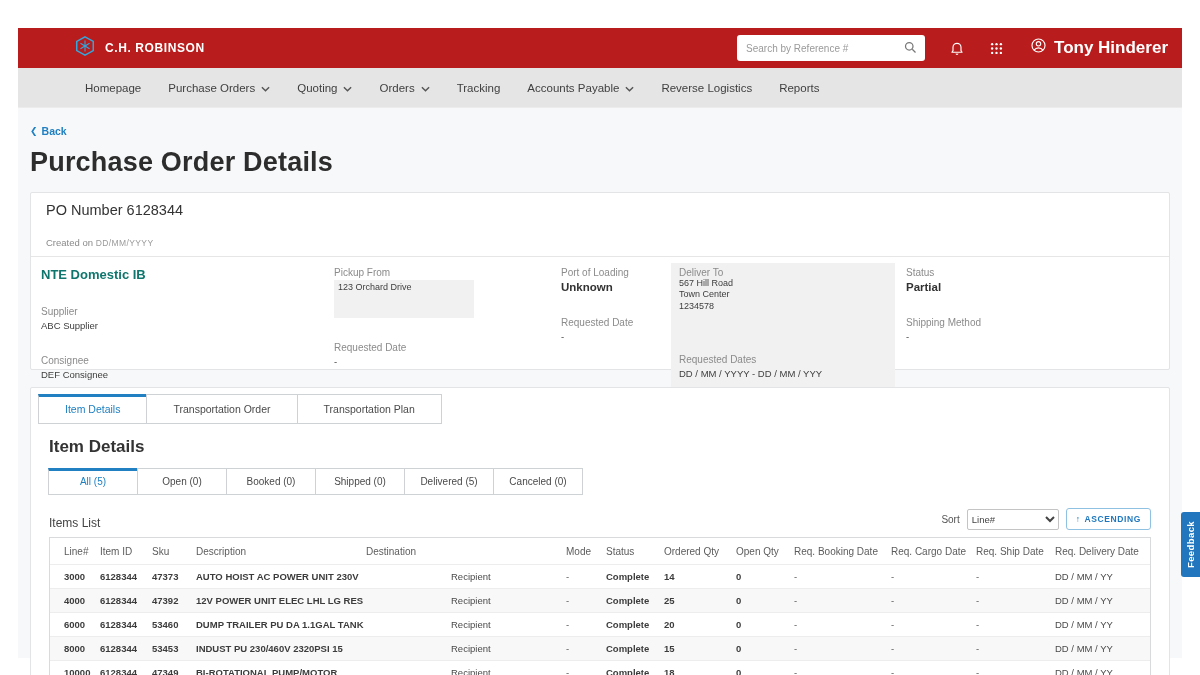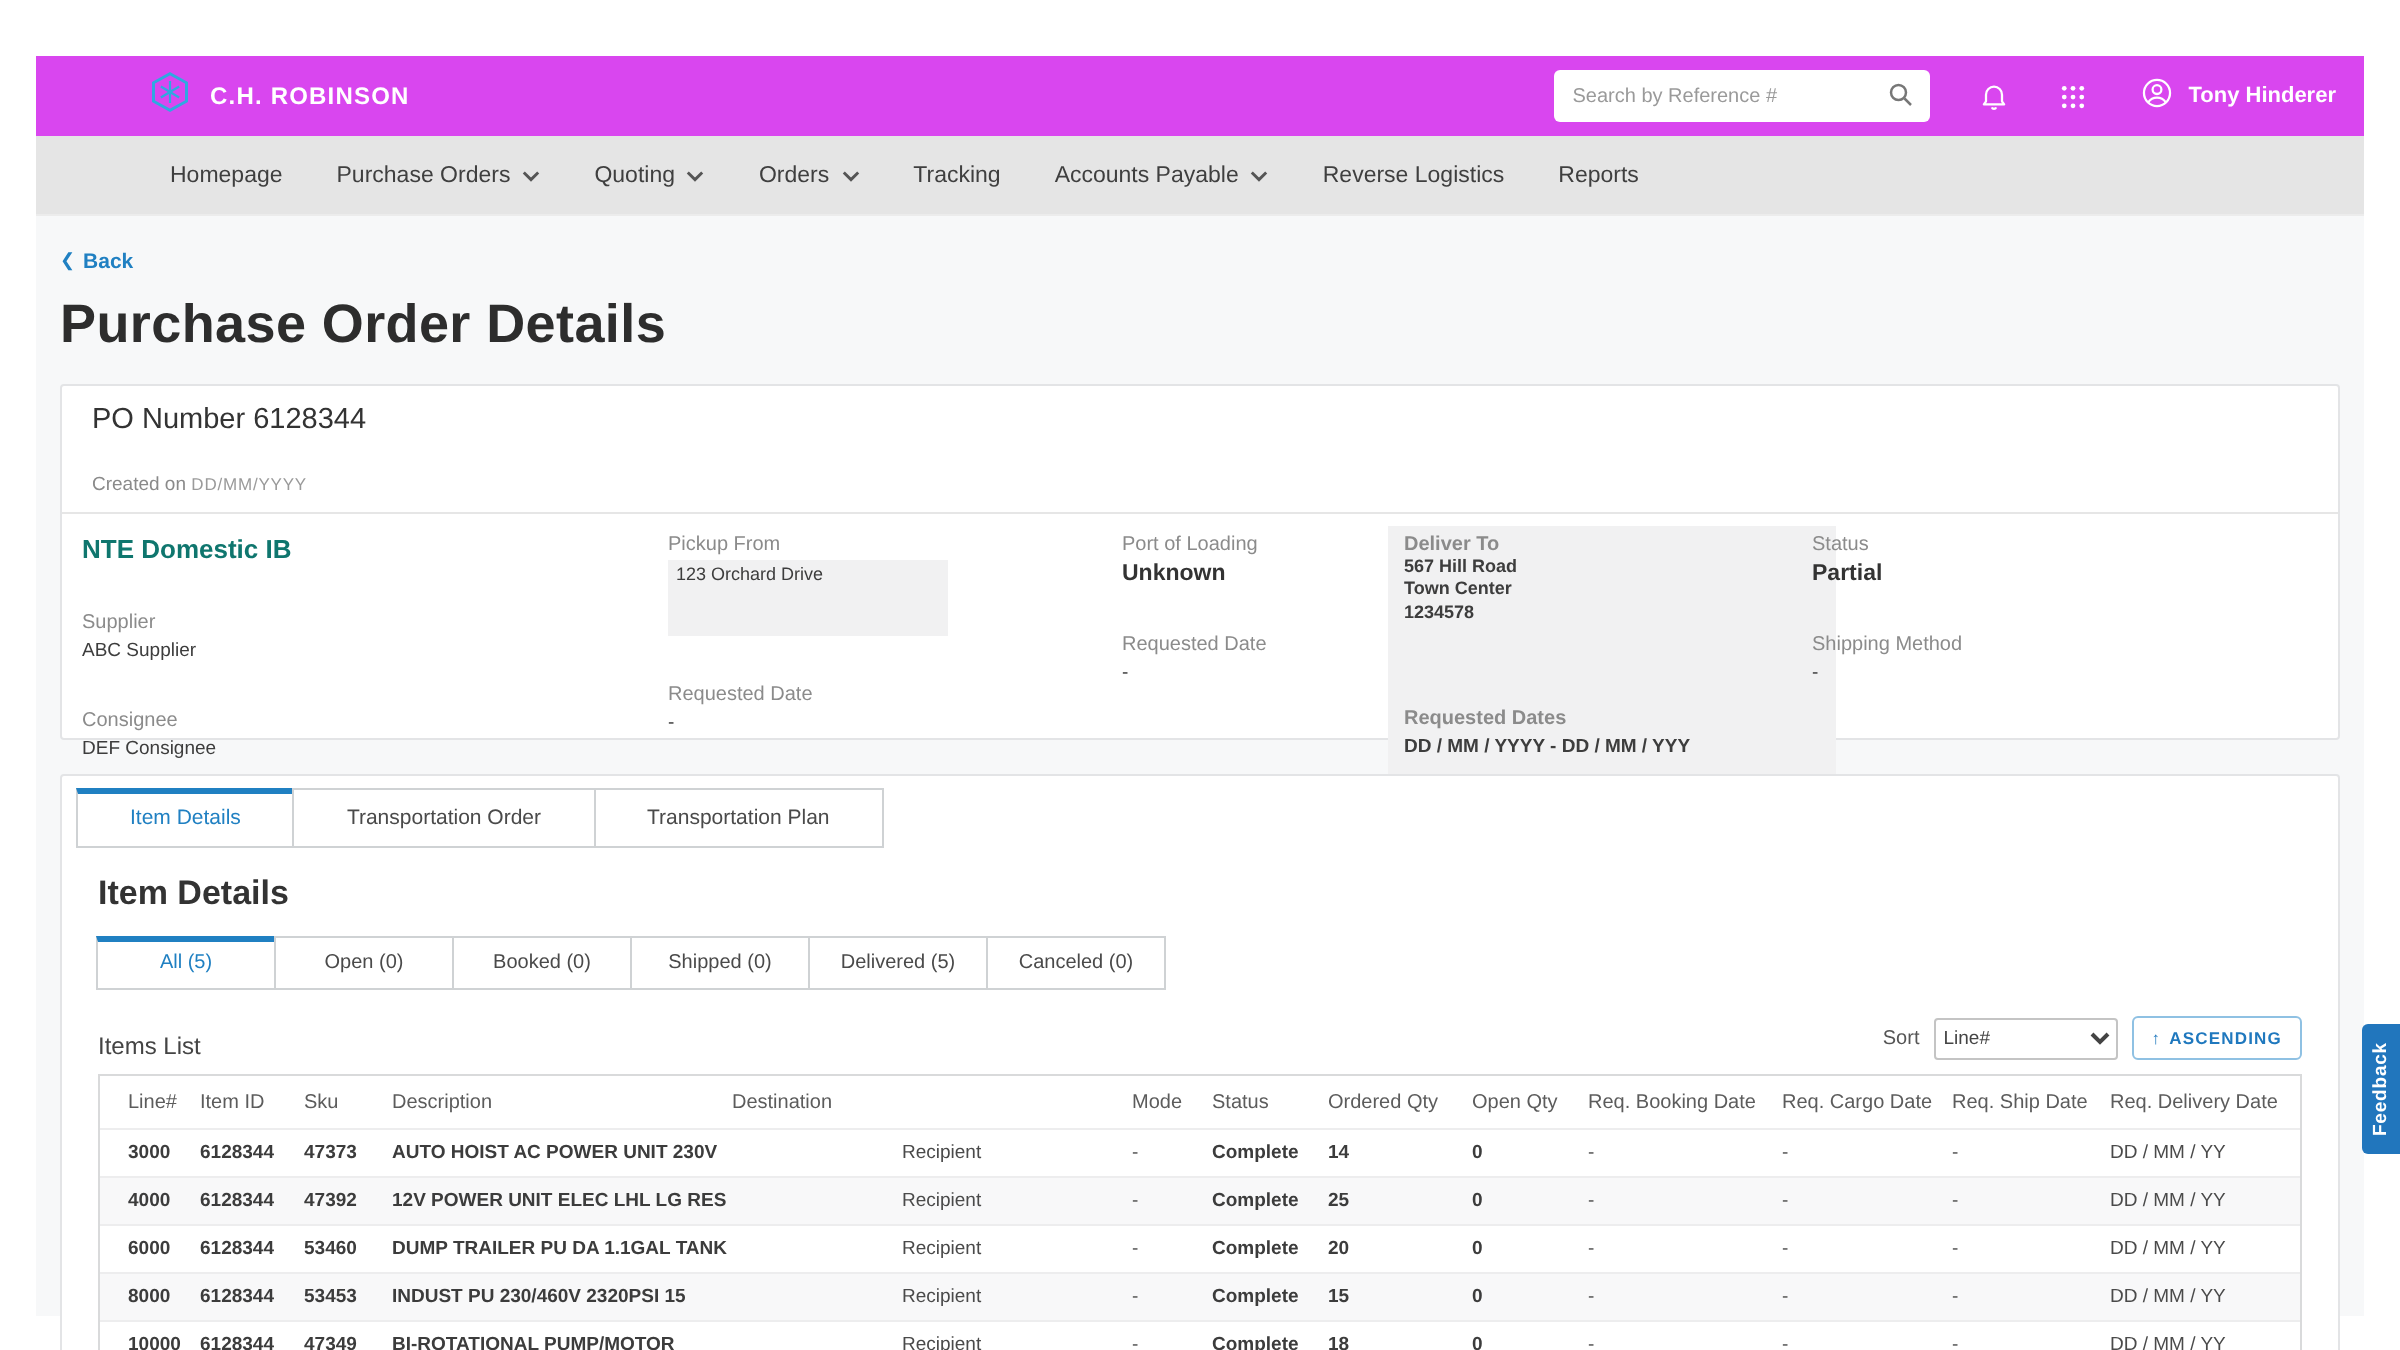--- a/index.html
+++ b/index.html
@@ -1,33 +1,33 @@
 <!DOCTYPE html>
 <html><head>
 <meta charset="utf-8">
 <style>
   * { margin:0; padding:0; box-sizing:border-box; }
   html,body { width:1200px; height:675px; background:#ffffff; overflow:hidden;
               font-family:"Liberation Sans","DejaVu Sans",sans-serif; color:#3a3a3a; }
   .app { position:absolute; left:18px; top:28px; width:1164px; }
 
   
-  .topbar { height:40px; background:#d946ef; display:flex; align-items:center; padding:0 14px 0 56px; }
+  .topbar { height:40px; background:#b91c1c; display:flex; align-items:center; padding:0 14px 0 56px; }
   .brand { display:flex; align-items:center; gap:9px; }
   .brand-text { color:#fff; font-size:12px; font-weight:bold; letter-spacing:.6px; }
   .topbar-spacer { flex:1; }
   .search-box { position:relative; width:188px; }
   .search-box input { width:188px; height:26px; border:none; border-radius:3px; background:#fff;
     font-size:10px; color:#444; padding:0 28px 0 9px; outline:none;
     font-family:"Liberation Sans",sans-serif; }
   .search-box input::placeholder { color:#9a9a9a; }
   .search-ico { position:absolute; right:7px; top:5px; }
   .top-ico { margin-left:24px; display:flex; align-items:center; cursor:pointer; }
   .user { display:flex; align-items:center; gap:7px; margin-left:26px; color:#fff;
-          font-size:11px; font-weight:bold; }
+          font-size:17px; font-weight:bold; }
 
   
   .navmenu { height:40px; background:#e5e5e5; display:flex; align-items:center; gap:27px;
              padding:0 14px 0 67px; border-bottom:1px solid #ececec; }
   .nav-item { display:flex; align-items:center; gap:6px; font-size:11.5px; color:#3f3f3f; cursor:pointer; }
 
   
   .content { background:#f7f8f9; height:550px; padding:12px 12px 0; }
   .back { display:inline-flex; align-items:center; gap:4px; color:#2080C2; font-size:10.5px;
           font-weight:bold; cursor:pointer; }
@@ -39,21 +39,21 @@
   
   .po-head { padding:9px 15px 8px; border-bottom:1px solid #e6e6e6; }
   .po-number { font-size:14.5px; color:#333; }
   .po-created { font-size:9.5px; color:#8a8a8a; margin-top:19px; }
   .po-created .val { font-size:8.5px; letter-spacing:.4px; color:#9a9a9a; }
   .po-details { position:relative; height:112px; }
   .col { position:absolute; top:10px; }
   .col1 { left:10px;  width:280px; }
   .col2 { left:303px; width:215px; }
   .col3 { left:530px; width:135px; }
-  .col4 { left:663px; width:224px; top:6px; background:#f1f1f2; padding:4px 8px 8px; min-height:84px;font-weight:bold; }
+  .col4 { left:640px; width:224px; top:6px; background:#f1f1f2; padding:4px 8px 8px; min-height:84px; }
   .col5 { left:875px; width:200px; }
   .order-type { font-size:13px; font-weight:bold; color:#0f766e; margin-bottom:10px; }
   .f-label { font-size:10px; color:#8b8b8b; margin-top:24px; }
   .f-label:first-child { margin-top:0; }
   .f-value { font-size:9.5px; color:#3d3d3d; margin-top:3px; }
   .f-value.bold { font-size:11.5px; font-weight:bold; color:#333; }
   .pickup-box { background:#f1f1f2; width:140px; min-height:38px; padding:2px 4px; margin-top:2px; }
   .addr-line { font-size:9px; color:#3d3d3d; line-height:1.25; }
   .spacer18 { height:18px; }
 

